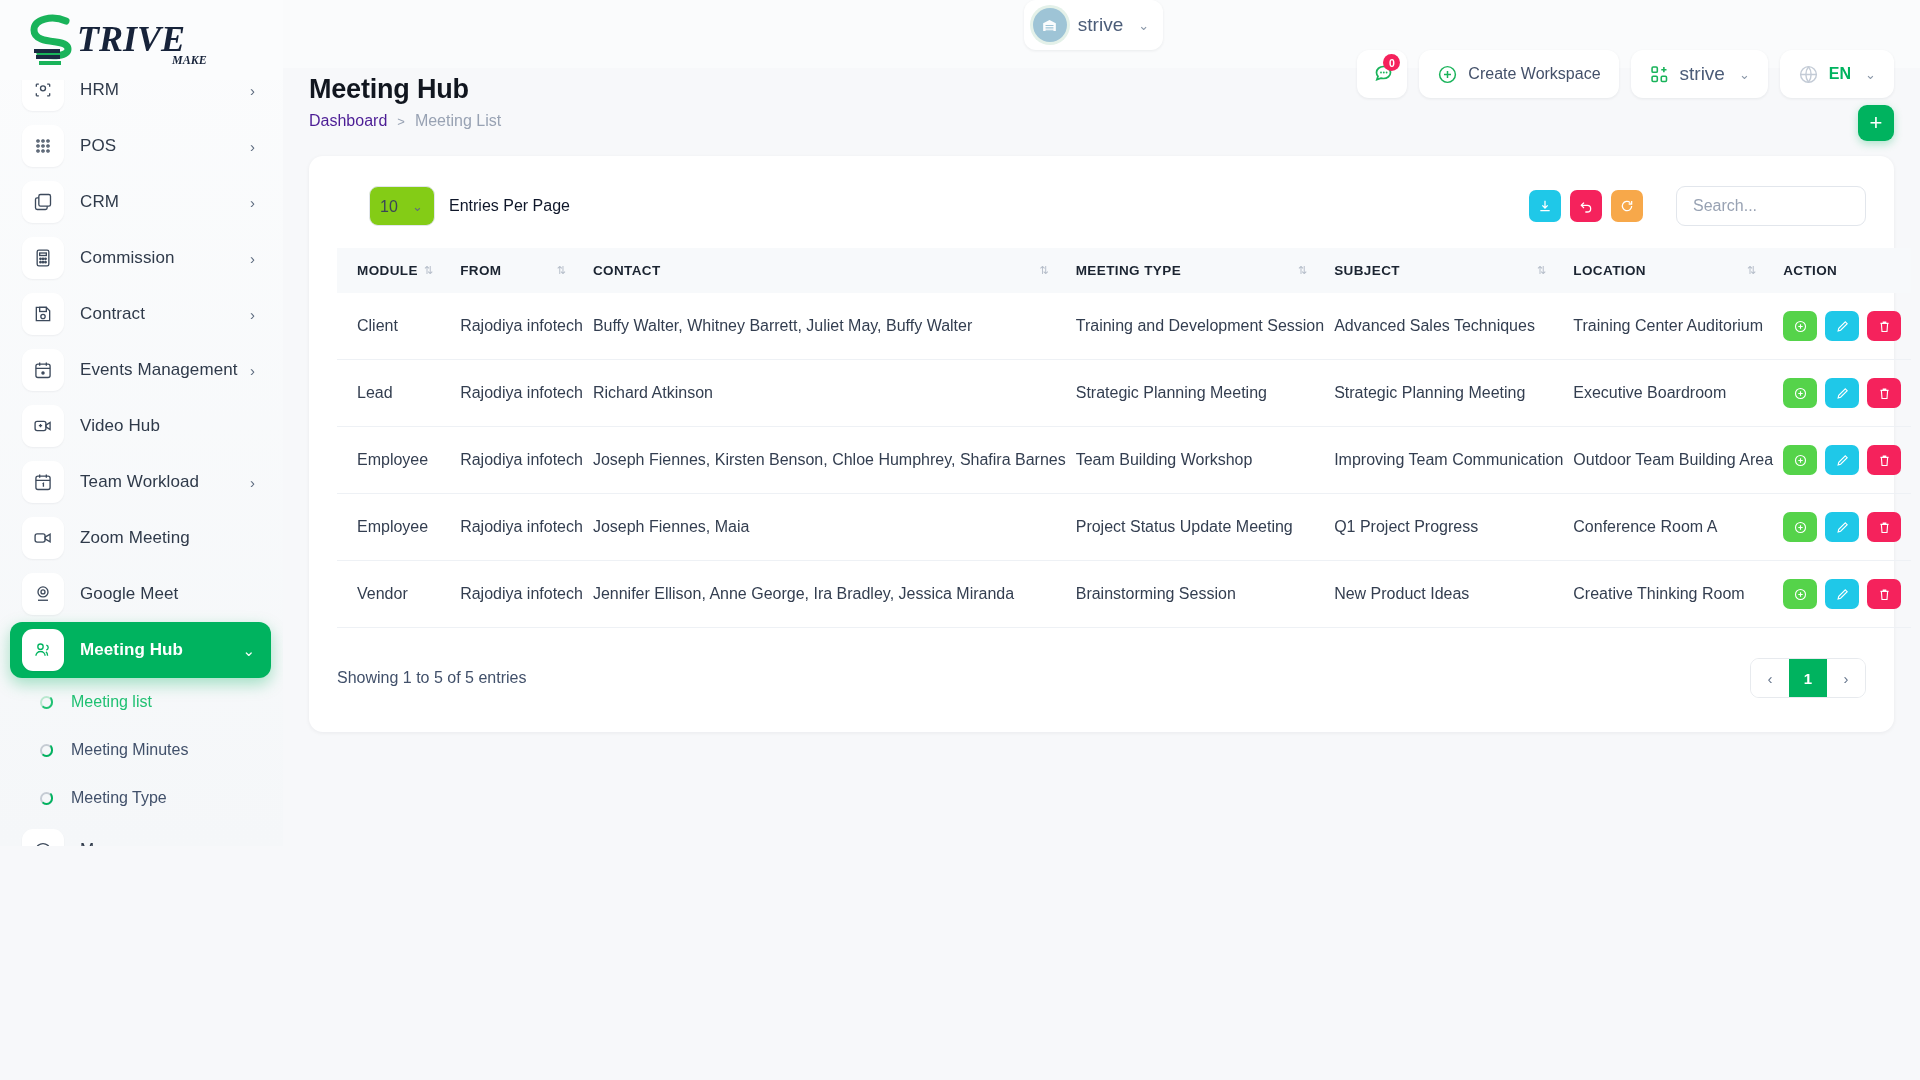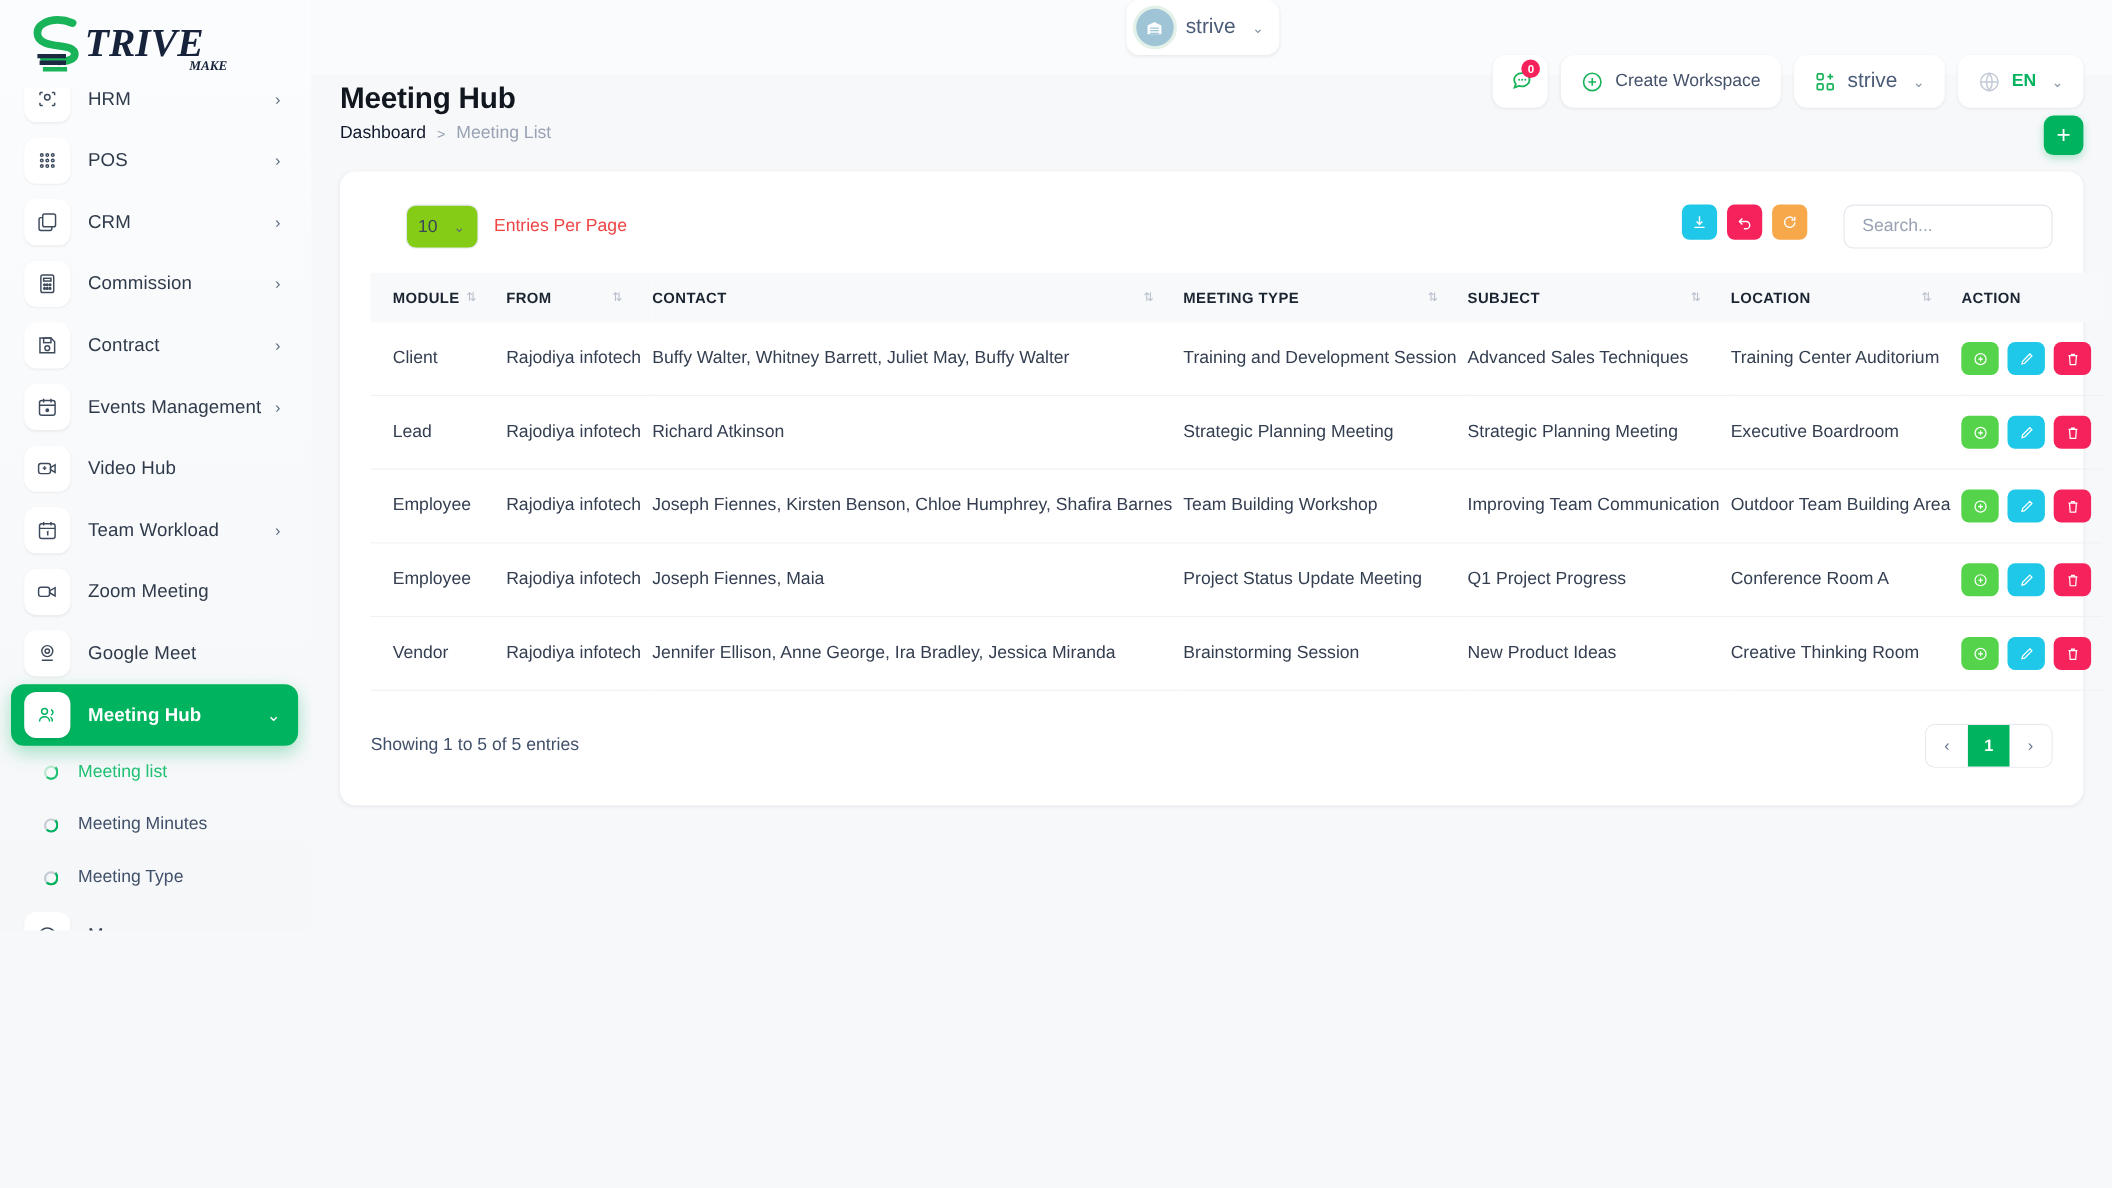--- a/index.html
+++ b/index.html
@@ -117,21 +117,21 @@
     position:absolute; top:4px; right:7px;
     background:#f5225c; color:#fff; border-radius:50%;
     min-width:17px; height:17px; font-size:10.5px; font-weight:700;
     display:flex;align-items:center;justify-content:center; padding:0 3px;
   }
   .lang-en{ color:#00b35f; font-weight:700; font-size:16px;}
 
   .page-head{ padding: 6px 26px 0 26px; }
   .page-title{ font-size:27px; font-weight:700; color:#11161f; letter-spacing:-.2px;}
   .crumbs{ display:flex; align-items:center; gap:10px; margin-top:7px; font-size:16px;}
-  .crumbs .c-link{ color:#0f172a; cursor:pointer;}
+  .crumbs .c-link{ color:#4c1d95; cursor:pointer;}
   .crumbs .c-sep{ color:#98a2b3; font-size:13px;}
   .crumbs .c-cur{ color:#98a2b3;}
 
   .plus-btn{
     position:absolute; top:105px; right:26px;
     width:36px;height:36px;border-radius:9px;background:#00b35f;
     color:#fff; font-size:22px; line-height:1;
     display:flex;align-items:center;justify-content:center; cursor:pointer;
     box-shadow:0 3px 8px rgba(0,179,95,.3);
   }
@@ -146,23 +146,23 @@
   .epp-select{
     appearance:none; -webkit-appearance:none;
     border:1px solid #e2e6ec; border-radius:9px;
     height:40px; width:66px; padding: 0 10px;
     font-size:16px; color:#3b4657; background:#84cc16; cursor:pointer;
     font-family:"Liberation Sans", sans-serif;
     margin-left:32px;
   }
   .epp-box{ position:relative; }
   .epp-box .arw{ position:absolute; right:12px; top:13px; pointer-events:none; color:#5f6c7e; font-size:13px;}
-  .epp-label{ font-size:16px; color:#ef4444;}
-
-  .toolbar-right{ margin-left:auto; display:flex; align-items:flex-start; gap:9px;}
+  .epp-label{ font-size:16px; color:#0f172a;}
+
+  .toolbar-right{ margin-left:auto; display:flex; align-items:center; gap:9px;}
   .sq-btn{ width:32px;height:32px;border-radius:7px; display:flex;align-items:center;justify-content:center; cursor:pointer;}
   .sq-btn svg{ width:16px;height:16px; stroke:#fff; fill:none; stroke-width:1.9;}
   .search-input{
     width:190px; height:40px; border:1px solid #e2e6ec; border-radius:9px;
     padding:0 16px; font-size:16px; color:#3b4657; outline:none; margin-left:24px;
     font-family:"Liberation Sans", sans-serif;
   }
   .search-input::placeholder{ color:#98a2b3; }
 
   table{ width:100%; border-collapse:collapse; margin-top:22px;}

